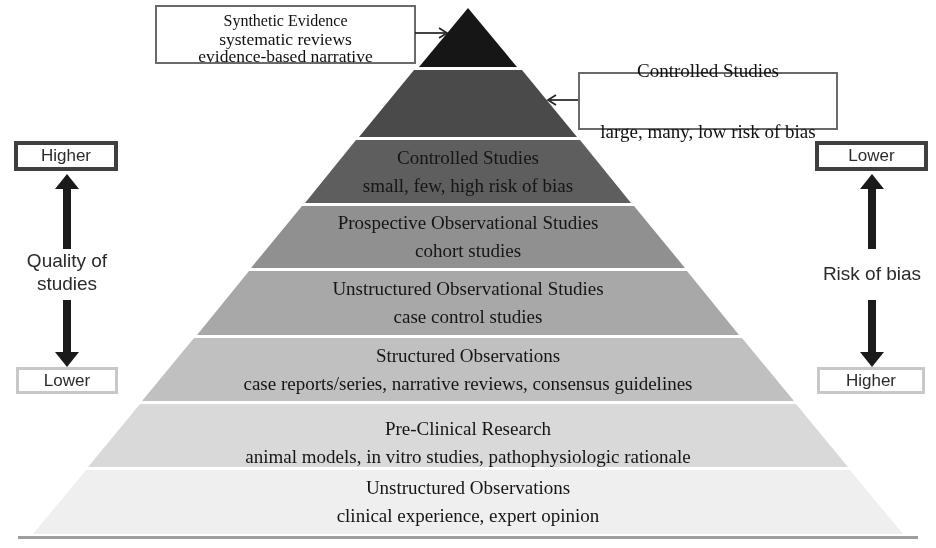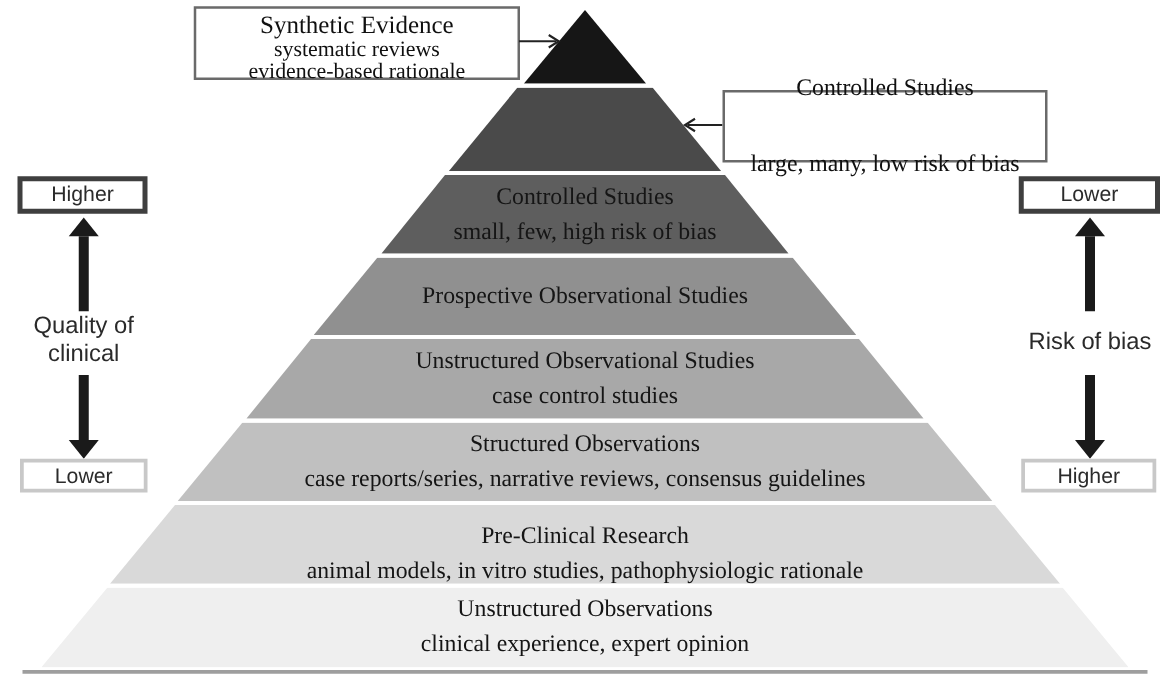--- a/index.html
+++ b/index.html
@@ -18,21 +18,21 @@
   .lvl5{top:271px;height:64px;clip-path:polygon(249px 0,687px 0,739px 64px,197px 64px);}
   .lvl6{top:338px;height:63px;clip-path:polygon(194px 0,742px 0,794px 63px,142px 63px);}
   .lvl7{top:404px;height:77px;clip-path:polygon(140px 0,796px 0,848px 63px,88px 63px);}
   .lvl8{top:470px;height:64px;clip-path:polygon(86px 0,850px 0,903px 64px,33px 64px);}
   .base-line{position:absolute;left:18px;top:536px;width:900px;height:3px;background:#9e9e9e;}
 
   
   .callout{position:absolute;background:#ffffff;border:2px solid #6a6a6a;box-sizing:border-box;
            text-align:center;color:#101010;}
   .c1{left:155px;top:5px;width:261px;height:59px;padding-top:3px;}
-  .c1 .c-title{font-size:20px;line-height:21px;}
+  .c1 .c-title{font-size:16px;line-height:21px;}
   .c1 .c-line{font-size:17.5px;line-height:17px;}
   .c2{left:578px;top:72px;width:260px;height:58px;display:flex;flex-direction:column;
       justify-content:center;}
   .c2 .c-title{font-size:19px;line-height:26px;}
   .c2 .c-line{font-size:19px;line-height:24px;margin-top:36px;}
   .co-arrow{position:absolute;}
 
   
   .axis-box{position:absolute;background:#ffffff;box-sizing:border-box;display:flex;
             align-items:center;justify-content:center;
@@ -71,20 +71,21 @@
   <div class="level lvl2" style="background-color: rgb(74, 74, 74);">
     <span class="lv-title"></span>
     <span class="lv-sub"></span>
   </div>
   <div class="level lvl3" style="background-color: rgb(94, 94, 94);">
     <span class="lv-title">Controlled Studies</span>
     <span class="lv-sub">small, few, high risk of bias</span>
   </div>
   <div class="level lvl4" style="background-color: rgb(144, 144, 144);">
     <span class="lv-title">Prospective Observational Studies</span>
+    <span class="lv-sub">cohort studies</span>
   </div>
   <div class="level lvl5" style="background-color: rgb(168, 168, 168);">
     <span class="lv-title">Unstructured Observational Studies</span>
     <span class="lv-sub">case control studies</span>
   </div>
   <div class="level lvl6" style="background-color: rgb(192, 192, 192);">
     <span class="lv-title">Structured Observations</span>
     <span class="lv-sub">case reports/series, narrative reviews, consensus guidelines</span>
   </div>
   <div class="level lvl7" style="background-color: rgb(217, 217, 217);">
@@ -93,21 +94,21 @@
   </div>
   <div class="level lvl8" style="background-color: rgb(239, 239, 239);">
     <span class="lv-title">Unstructured Observations</span>
     <span class="lv-sub">clinical experience, expert opinion</span>
   </div>
   <div class="base-line"></div>
 
   <div class="callout c1">
     <div class="c-title">Synthetic Evidence</div>
     <div class="c-line">systematic reviews</div>
-    <div class="c-line">evidence-based rationale</div>
+    <div class="c-line">evidence-based narrative</div>
   </div>
   <svg class="co-arrow" style="left:415px;top:24px;" width="34" height="18">
     <line x1="0" y1="9" x2="30" y2="9" stroke="#222" stroke-width="1.7"></line>
     <polyline points="24,4 32,9 24,14" fill="none" stroke="#222" stroke-width="1.7"></polyline>
   </svg>
 
   <div class="callout c2">
     <div class="c-title">Controlled Studies</div>
     <div class="c-line">large, many, low risk of bias</div>
   </div>
@@ -118,21 +119,21 @@
 
   <div class="axis-box ab-dark lt">
     <span>Higher</span>
   </div>
   <div class="varrow va-lu">
     <div class="head-up"></div>
     <div class="shaft sh-up"></div>
   </div>
   <div class="axis-label axl">
     <div>Quality of</div>
-    <div>clinical</div>
+    <div>studies</div>
   </div>
   <div class="varrow va-ld">
     <div class="shaft sh-dn"></div>
     <div class="head-down"></div>
   </div>
   <div class="axis-box ab-light lb">
     <span>Lower</span>
   </div>
 
   <div class="axis-box ab-dark rt">

